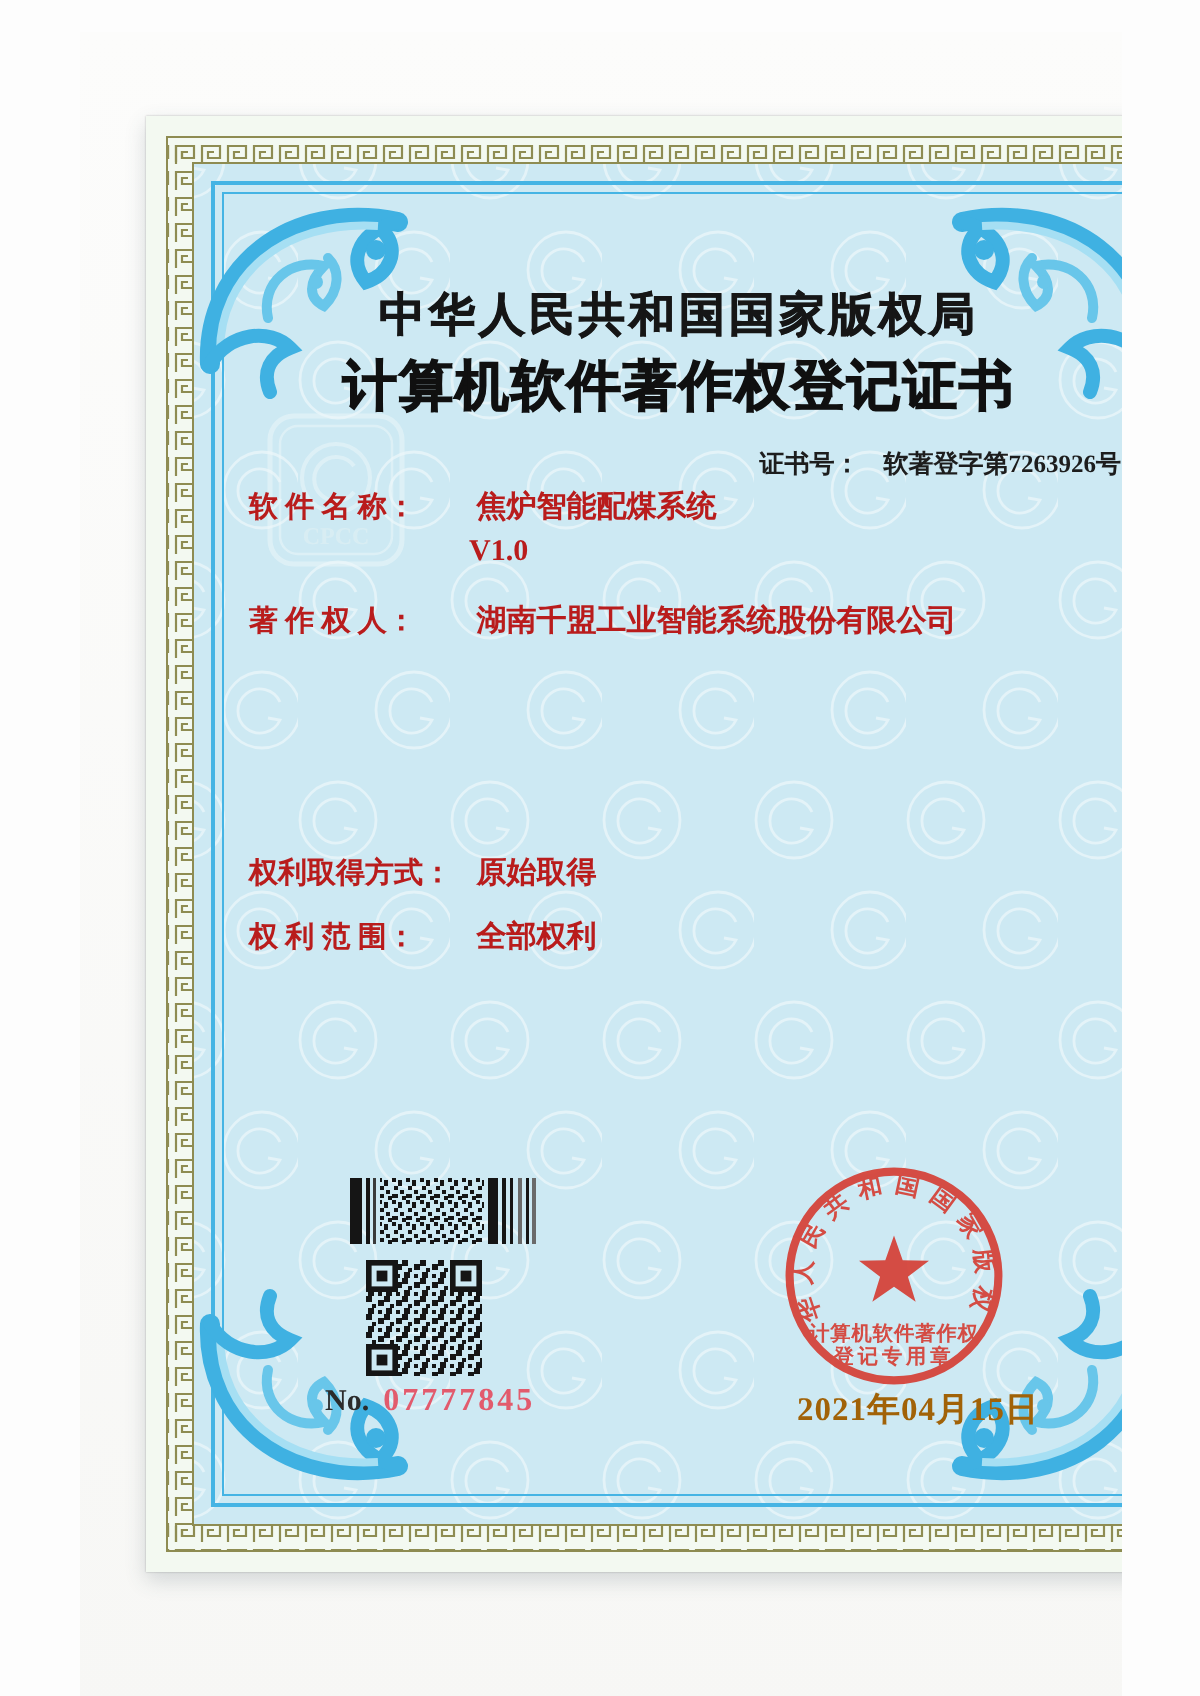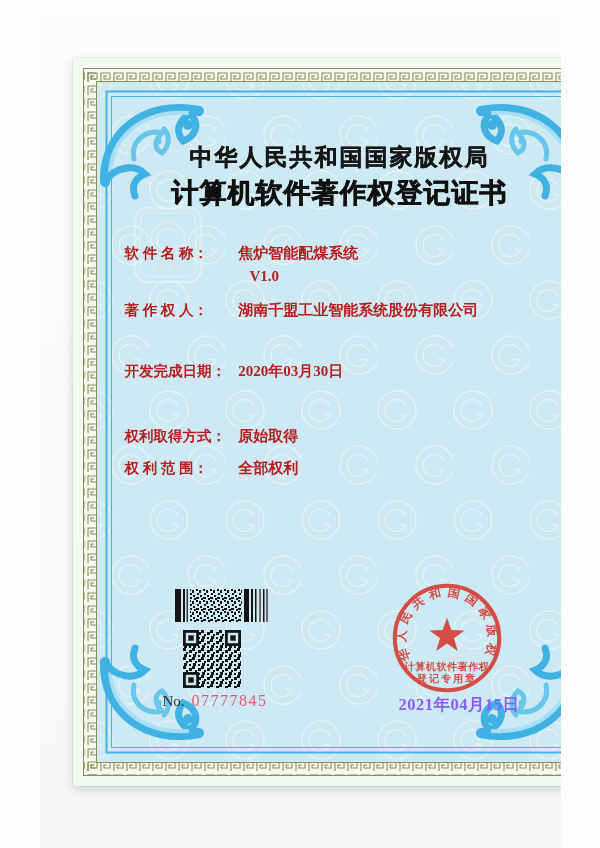--- a/index.html
+++ b/index.html
@@ -18,38 +18,38 @@
     font-size:27px; font-weight:900; letter-spacing:1px; color:#101010;
     -webkit-text-stroke:0.7px #101010; }
   .certno { position:absolute; top:166px; right:46px; font-size:12.5px;
     font-weight:bold; color:#1d1d1d; }
   .certno .lbl { margin-right:12px; }
 
   .row { position:absolute; left:52px; font-size:15px; font-weight:bold;
     color:#b91c1c; white-space:nowrap; }
   .row .lbl { display:inline-block; width:106px; font-size:14.5px; }
   .row .val { margin-left:4px; }
-  .r1 { top:186px; } .r1b { top:210px; left:177px; }
+  .r1 { top:186px; } .r1b { top:210px; left:162px; }
   .r2 { top:243px; } .r3 { top:304px; } .r4 { top:336px; }
   .r5 { top:369px; } .r6 { top:401px; } .r7 { top:432px; }
 
   .statement { position:absolute; left:48px; top:459px; width:452px;
     font-size:15px; font-weight:bold; line-height:29px; text-indent:2em;
     color:#161616; text-align:justify; }
 
   .barcode { position:absolute; left:102px; top:531px; }
   .qr { position:absolute; left:110px; top:572px; }
 
   .serial { position:absolute; left:90px; top:634px; font-size:15px;
-    font-weight:normal; color:#2b2b2b; }
+    font-weight:bold; color:#2b2b2b; }
   .serial .num { color:#e25b6d; font-size:16px; letter-spacing:1.5px;
     margin-left:7px; }
 
   .issue-date { position:absolute; left:326px; top:636px; font-size:16.5px;
-    font-weight:bold; color:#8b5cf6; letter-spacing:0.5px;text-align:center; }
+    font-weight:bold; color:#a16207; letter-spacing:0.5px;text-align:center; }
 
   .seal { position:absolute; left:316px; top:522px; width:116px; height:116px;
     opacity:.88; }
 </style>
 </head>
 <body>
 
 <div class="photo">
   <div class="cert">
 
@@ -100,33 +100,32 @@
         <rect x="0" y="0" width="66" height="74" rx="12" stroke="#eef8fa" stroke-width="2.5" fill="none"></rect>
         <rect x="5" y="5" width="56" height="64" rx="9" stroke="#eef8fa" stroke-width="1.2" fill="none"></rect>
         <circle cx="33" cy="31" r="17" stroke="#eef8fa" stroke-width="2" fill="none"></circle>
         <path d="M42,25 A11,11 0 1 0 42,38" stroke="#eef8fa" stroke-width="2" fill="none"></path>
         <text x="33" y="64" text-anchor="middle" font-size="12" font-weight="bold" fill="#e4f2f4">CPCC</text>
       </g>
     </svg>
 
     <div class="authority">中华人民共和国国家版权局</div>
     <div class="cert-title">计算机软件著作权登记证书</div>
+    <div class="certno">
+      <span class="lbl">证书号：</span><span>软著登字第7263926号</span>
+    </div>
 
     <div class="row r1">
       <span class="lbl">软 件 名 称：</span>
       <span class="val">焦炉智能配煤系统</span>
     </div>
     <div class="row r1b">V1.0</div>
     <div class="row r2">
       <span class="lbl">著 作 权 人：</span>
       <span class="val">湖南千盟工业智能系统股份有限公司</span>
-    </div>
-    <div class="row r3">
-      <span class="lbl">开发完成日期：</span>
-      <span class="val">2020年03月30日</span>
     </div>
     <div class="row r6">
       <span class="lbl">权 利 范 围：</span>
       <span class="val">全部权利</span>
     </div>
     <div class="row r5">
       <span class="lbl">权利取得方式：</span>
       <span class="val">原始取得</span>
     </div>
 

